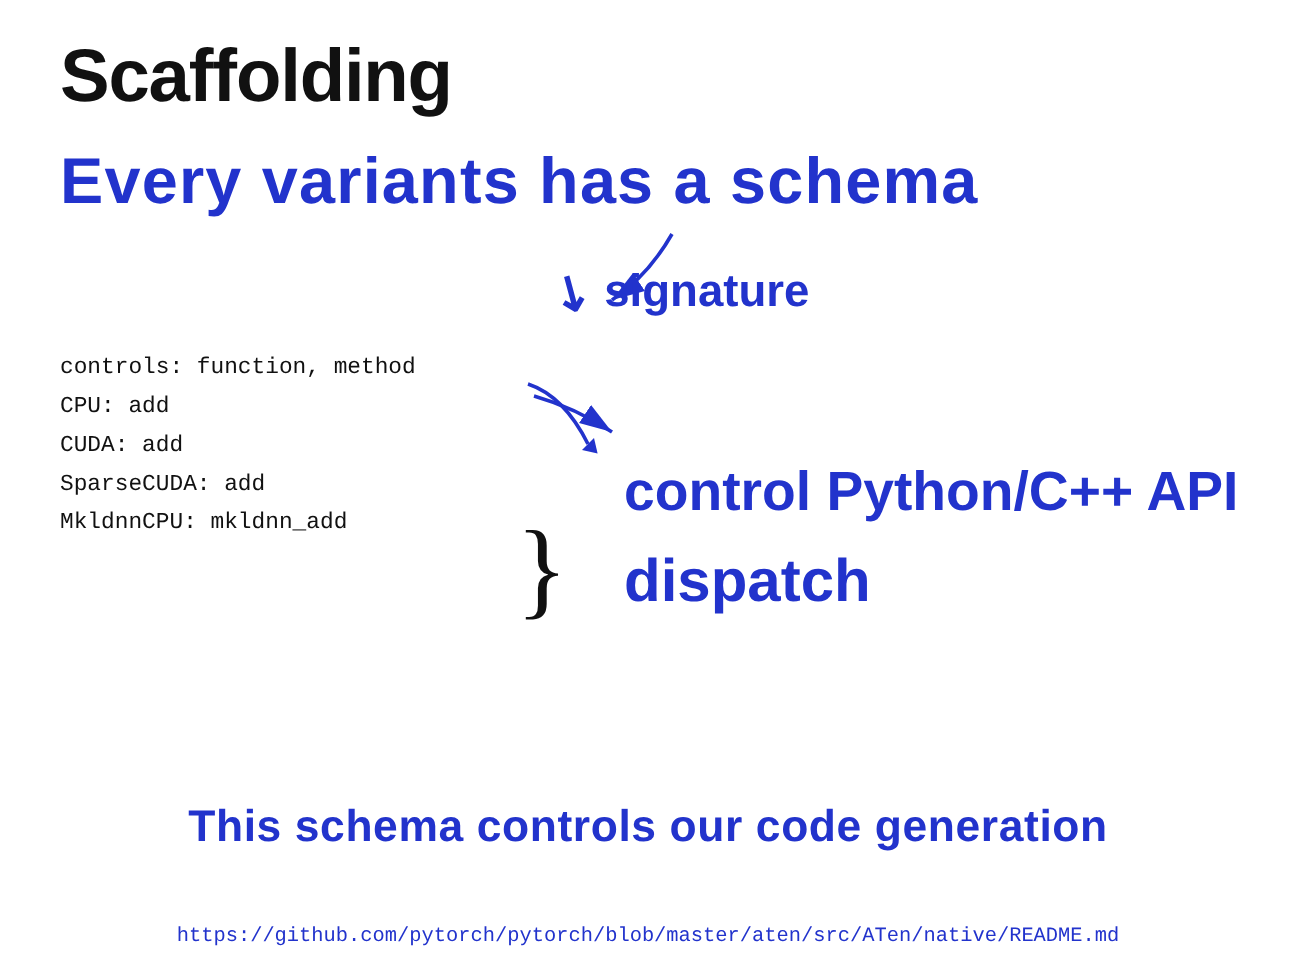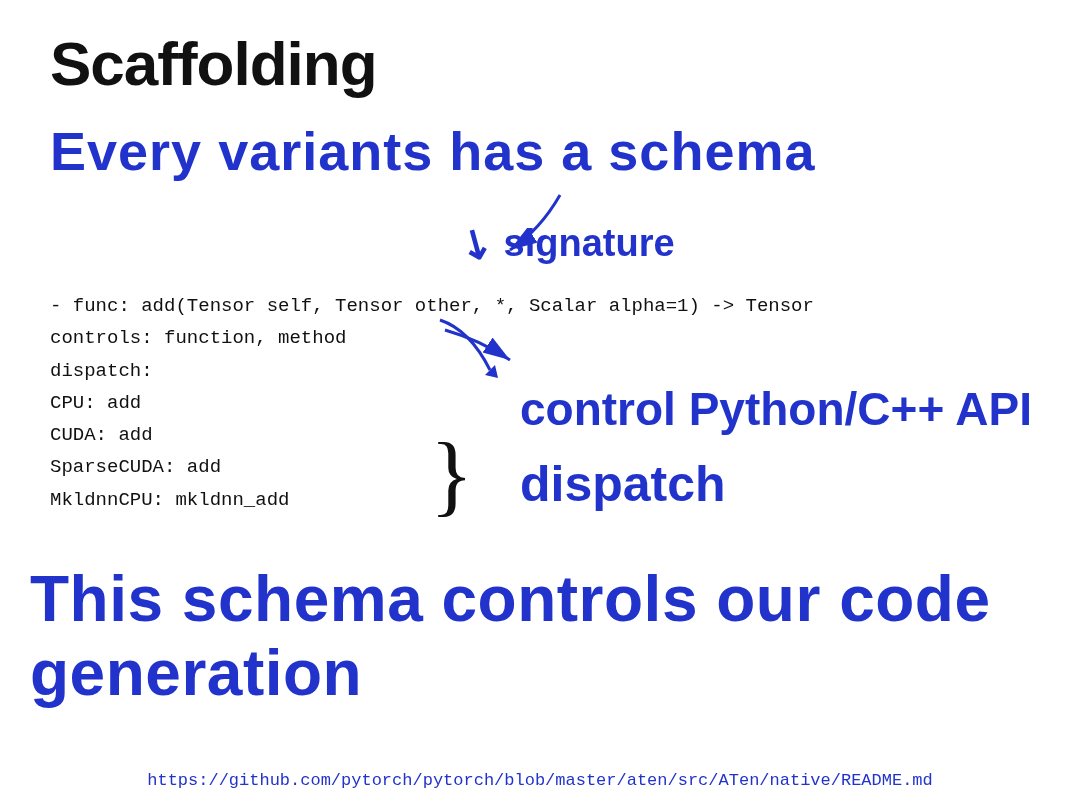--- a/index.html
+++ b/index.html
@@ -102,28 +102,28 @@
       font-size: 20px;
       color: #cc6600;
       position: absolute;
       top: 570px;
       left: 430px;
       font-weight: bold;
     }
 
     .bottom-headline {
       font-family: 'Arial', sans-serif;
-      font-size: 64px;
+      font-size: 37px;
       color: #2233cc;
       font-weight: bold;
       position: absolute;
       bottom: 100px;
       left: 30px;
       right: 30px;
-      text-align: left;
+      text-align: center;
       letter-spacing: 0.5px;
     }
 
     .url-bar {
       font-family: 'Courier New', Courier, monospace;
       font-size: 17px;
       color: #2233cc;
       position: absolute;
       bottom: 20px;
       left: 30px;
@@ -162,23 +162,21 @@
       </marker>
     </defs>
   </svg>
 
   <div class="signature-label">
     <span style="font-size:40px; color:#2233cc; display:inline-block; transform: scaleX(-1) rotate(-30deg);">↙</span>
     <span>signature</span>
   </div>
 
   <div class="code-block">
-    <div>- func: add(Tensor self, Tensor other, *, Scalar alpha=1) -&gt; Tensor</div>
     <div>  controls: function, method</div>
-    <div>  dispatch:</div>
     <div>    CPU: add</div>
     <div>    CUDA: add</div>
     <div>    SparseCUDA: add</div>
     <div>    MkldnnCPU: mkldnn_add</div>
   </div>
 
   <svg style="position:absolute; top:310px; left:430px; width:120px; height:80px; pointer-events:none;" viewBox="0 0 120 80">
     <path d="M 10 10 Q 40 20 60 60" stroke="#2233cc" stroke-width="3" fill="none"></path>
     <polygon points="55,65 65,55 68,68" fill="#2233cc"></polygon>
   </svg>

